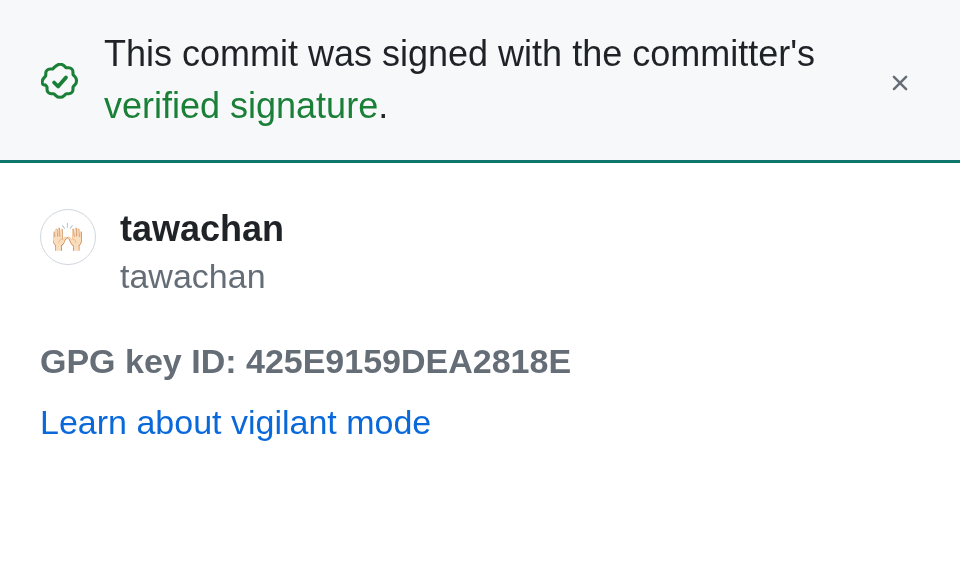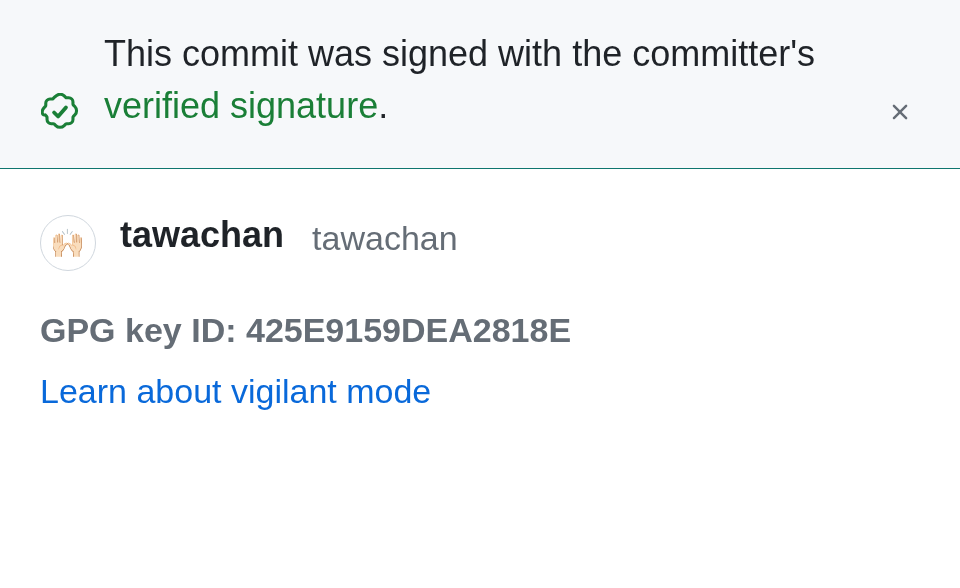--- a/index.html
+++ b/index.html
@@ -6,24 +6,24 @@
   html, body { margin: 0; padding: 0; }
   body {
     width: 960px;
     height: 588px;
     font-family: -apple-system, BlinkMacSystemFont, "Segoe UI", Helvetica, Arial, sans-serif;
     background: #ffffff;
     color: #1f2328;
   }
   .banner {
     background: #f6f8fa;
-    border-bottom: 1px solid #0f766e;
-    padding: 28px 40px 36px 40px;
+    border-bottom: 3px solid #0f766e;
+    padding: 28px 40px 28px 40px;
     display: flex;
-    align-items: flex-end;
+    align-items: center;
     gap: 24px;
   }
   .banner-icon {
     flex-shrink: 0;
     width: 40px;
     height: 40px;
     display: flex;
     align-items: center;
     justify-content: center;
     margin-top: 4px;
@@ -66,22 +66,21 @@
     border: 1px solid #d0d7de;
     background: #ffffff;
     display: flex;
     align-items: center;
     justify-content: center;
     font-size: 28px;
     margin-top: 2px;
   }
   .user-names {
     display: flex;
-    flex-direction: row;
-    gap: 28px;
+    flex-direction: column;
   }
   .user-display {
     font-size: 36px;
     font-weight: 600;
     color: #1f2328;
     line-height: 1.2;
   }
   .user-handle {
     font-size: 34px;
     font-weight: 400;

